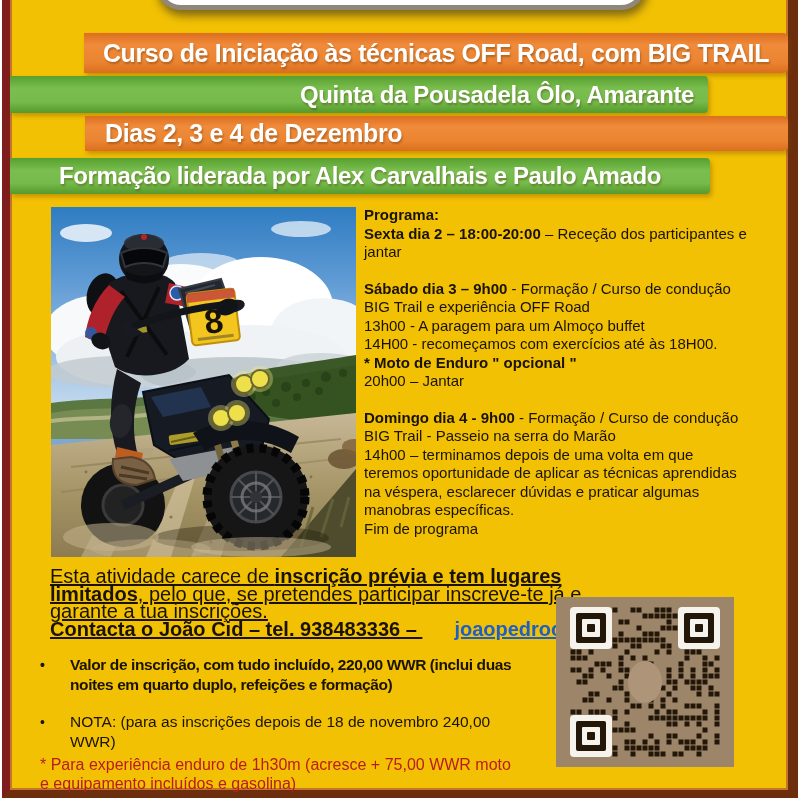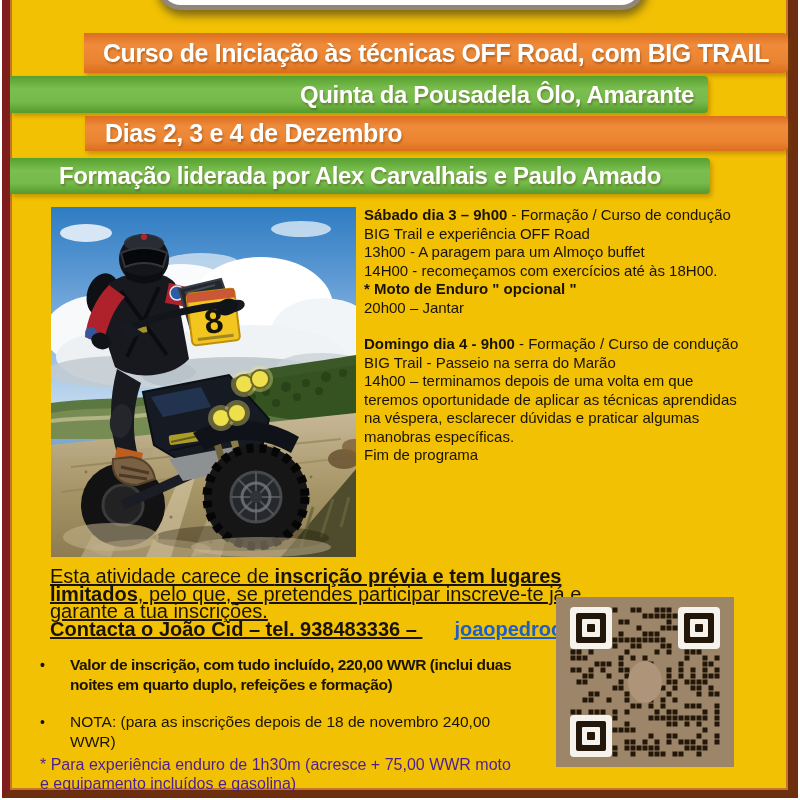--- a/index.html
+++ b/index.html
@@ -48,21 +48,21 @@
   .inscricao { position: absolute; left: 40px; top: 568px; width: 505px;
                font-size: 20px; line-height: 17.5px; color: #1A1303; text-decoration: underline; }
   a.mail { color: #1E5FC6; text-decoration: underline; padding-left: 32px; }
 
   .bullets { position: absolute; left: 30px; top: 655px; width: 515px; color: #1A1303; }
   .bullet { display: flex; margin-bottom: 17px; font-size: 15.5px; line-height: 20px; }
   .bullet .dot { width: 16px; margin-right: 14px; font-size: 14px; line-height: 20px; }
   .bullet.bold-item { font-weight: bold; letter-spacing: -0.4px; }
 
   .footnote { position: absolute; left: 30px; top: 755px; width: 520px;
-              font-size: 16px; line-height: 19px; color: #4c1d95; }
+              font-size: 16px; line-height: 19px; color: #b91c1c; }
 
   
   .qr-panel { position: absolute; left: 546px; top: 597px; width: 178px; height: 170px;
               background: #9C8569; display: flex; align-items: center; justify-content: center; }
 </style>
 </head>
 <body>
 
 <div class="flyer">
   <div class="edge-line l"></div>
@@ -229,20 +229,25 @@
       <ellipse cx="176" cy="100" rx="11" ry="8" fill="#101317" transform="rotate(-20 176 100)"></ellipse>
       <ellipse cx="50" cy="134" rx="10" ry="8" fill="#101317" transform="rotate(25 50 134)"></ellipse>
 
       <ellipse cx="60" cy="330" rx="48" ry="14" fill="#C2B28D" opacity=".55"></ellipse>
       <ellipse cx="100" cy="342" rx="60" ry="10" fill="#C2B28D" opacity=".4"></ellipse>
       <ellipse cx="210" cy="340" rx="70" ry="10" fill="#CBBC98" opacity=".45"></ellipse>
     </svg>
   </div>
 
   <div class="programa" id="programa">
+      <div class="para">
+        <div class="ln"><span class="b">Programa:</span></div>
+        <div class="ln"><span class="b">Sexta dia 2 – 18:00-20:00</span><span> – Receção dos participantes e</span></div>
+        <div class="ln"><span>jantar</span></div>
+      </div>
       <div class="para">
         <div class="ln"><span class="b">Sábado dia 3 – 9h00</span><span> - Formação / Curso de condução</span></div>
         <div class="ln"><span>BIG Trail e experiência OFF Road</span></div>
         <div class="ln"><span>13h00 - A paragem para um Almoço buffet</span></div>
         <div class="ln"><span>14H00 - recomeçamos com exercícios até às 18H00.</span></div>
         <div class="ln"><span class="b">* Moto de Enduro " opcional "</span></div>
         <div class="ln"><span>20h00 – Jantar</span></div>
       </div>
       <div class="para">
         <div class="ln"><span class="b">Domingo dia 4 - 9h00</span><span> - Formação / Curso de condução</span></div>

